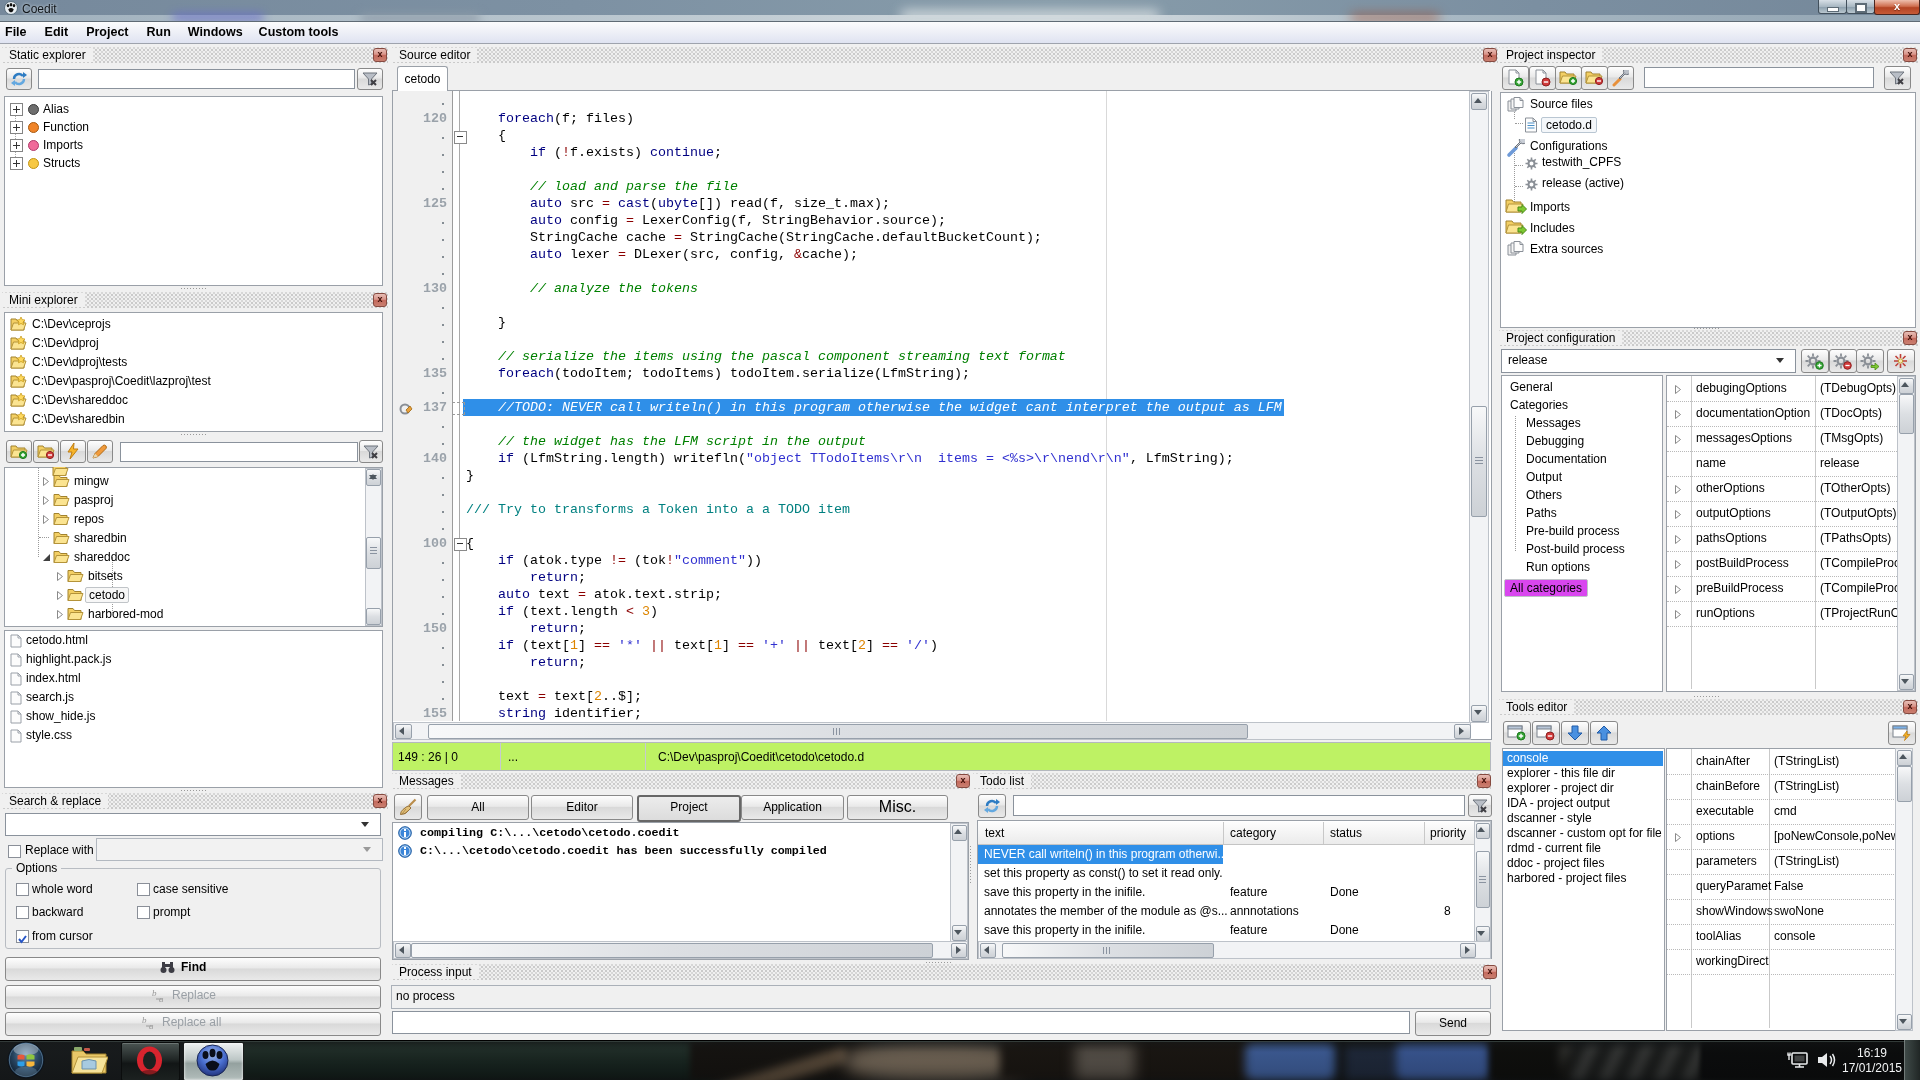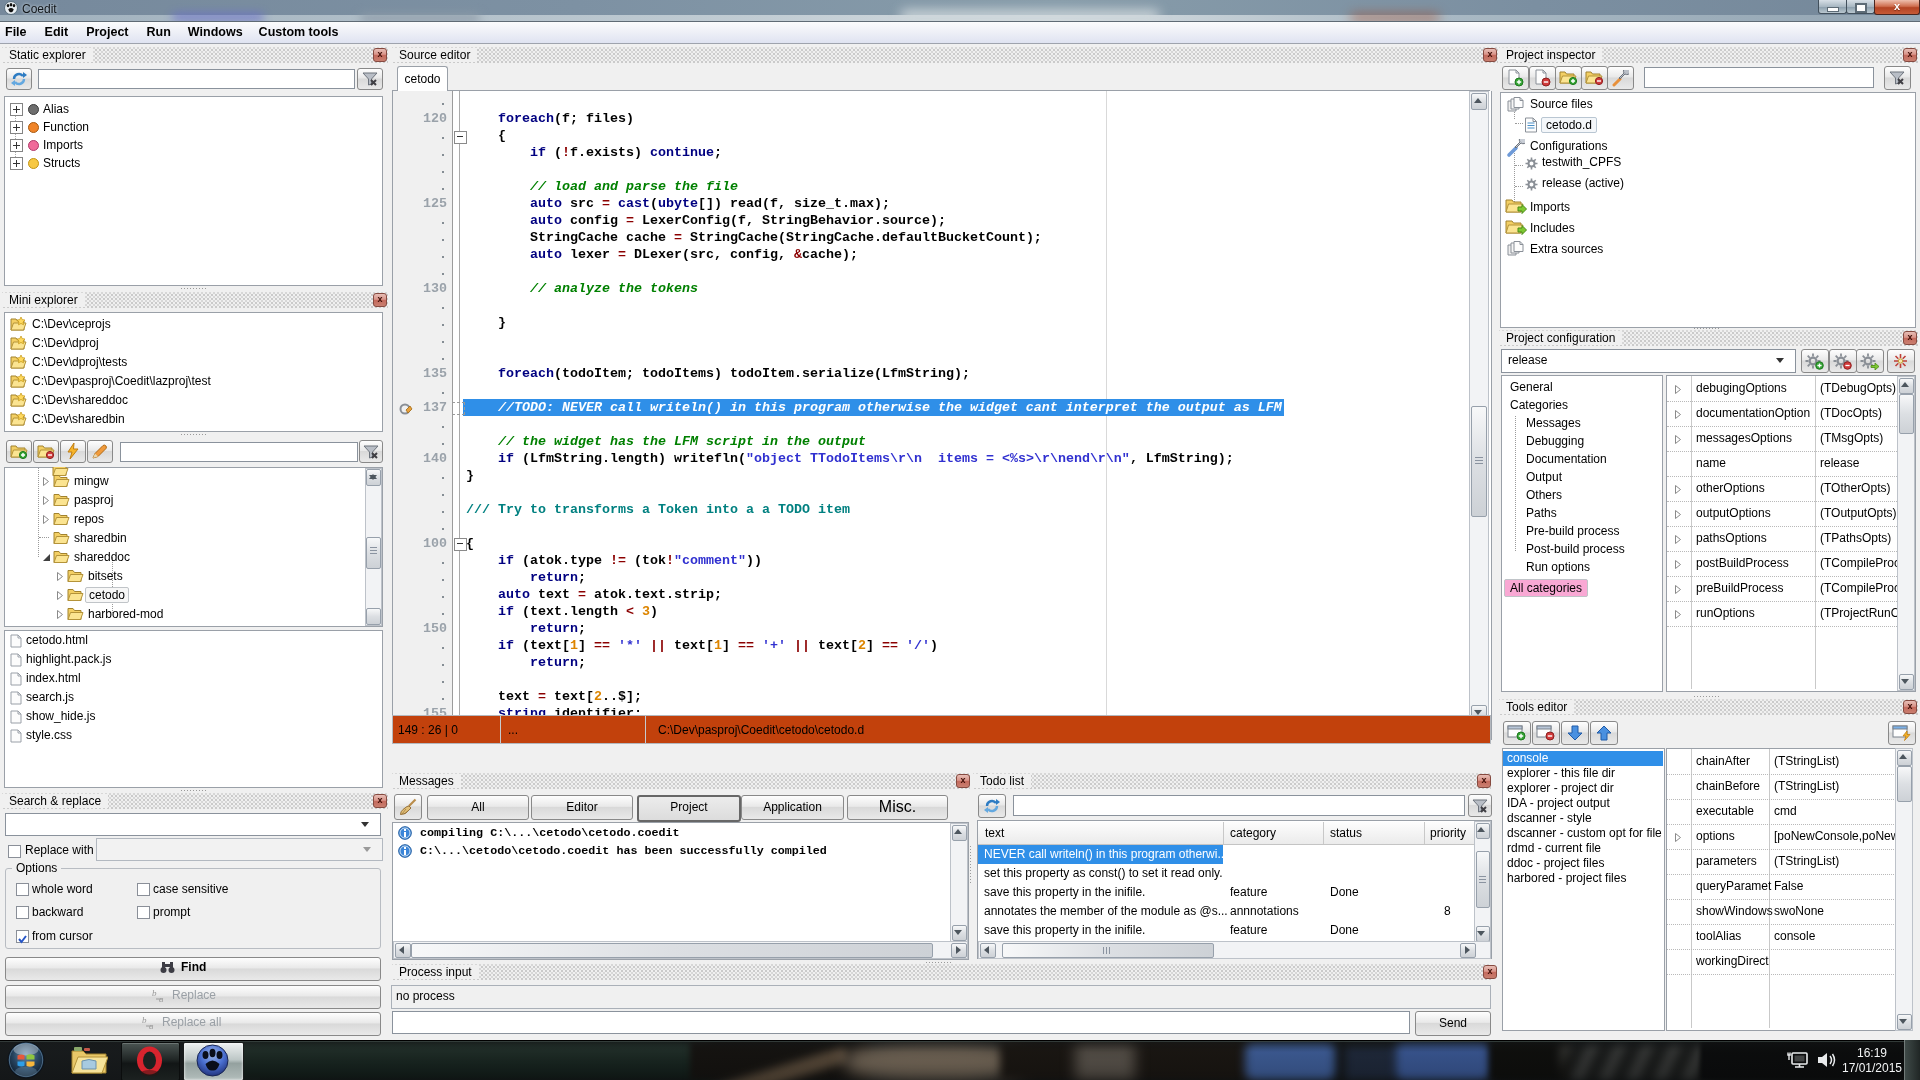--- a/index.html
+++ b/index.html
@@ -26,21 +26,21 @@
 .sbb{position:absolute;background:linear-gradient(90deg,#f7f8f9,#dcdfe3 50%,#cdd1d6);border:1px solid #97a0ab;border-radius:2px}
 .sbbh{position:absolute;background:linear-gradient(#f7f8f9,#dcdfe3 50%,#cdd1d6);border:1px solid #97a0ab;border-radius:2px}
 .au{position:absolute;width:0;height:0;border-left:4px solid transparent;border-right:4px solid transparent;border-bottom:5px solid #4d565e}
 .ad{position:absolute;width:0;height:0;border-left:4px solid transparent;border-right:4px solid transparent;border-top:5px solid #4d565e}
 .al{position:absolute;width:0;height:0;border-top:4px solid transparent;border-bottom:4px solid transparent;border-right:5px solid #4d565e}
 .ar{position:absolute;width:0;height:0;border-top:4px solid transparent;border-bottom:4px solid transparent;border-left:5px solid #4d565e}
 .cb{position:absolute;width:11px;height:11px;background:#fff;border:1px solid #8a8f98}
 
 .k{color:#000080}.c{color:#008000;font-style:italic}.d{color:#008080}.s{color:#3030d0}.n{color:#dd8500}.o{color:#8b0000}
 .ln{position:absolute;left:74px;white-space:pre;font-family:"Liberation Mono",monospace;
-font-weight:bold;font-size:13.333px;line-height:17px;height:17px;color:#000}
+font-weight:normal;font-size:13.333px;line-height:17px;height:17px;color:#000}
 .gn{position:absolute;width:54px;text-align:right;font-family:"Liberation Mono",monospace;
 font-weight:bold;font-size:13.333px;line-height:17px;height:17px;color:#9aa2aa}
 .pgrow{position:absolute;left:0;right:0;height:25px;border-bottom:1px dotted #b9b9b9;font-size:12px;color:#000}
 </style></head>
 <body>
 
 <div class="abs" id="titlebar" style="left:0;top:0;width:1920px;height:22px;overflow:hidden;background:linear-gradient(90deg,#76899c,#7d91a3 30%,#879caa 55%,#7b8fa1 80%,#75889a)">
  <div class="abs" style="left:0;top:15px;width:1920px;height:7px;background:linear-gradient(90deg,#9fb0bd,#c2cdd4 40%,#d6dde1 55%,#a9b9c4 75%,#93a5b3)"></div>
  <div class="abs" style="left:172px;top:13px;width:92px;height:8px;background:#6a70c8;border-radius:5px;filter:blur(5px);opacity:.8"></div>
  <div class="abs" style="left:360px;top:14px;width:120px;height:8px;background:#8d9ba8;border-radius:4px;filter:blur(5px)"></div>
@@ -360,20 +360,21 @@
  <div class="ln" style="top:19px">    <span class="k">foreach</span>(f; files)</div>
  <div class="ln" style="top:36px">    {</div>
  <div class="ln" style="top:53px">        <span class="k">if</span> (<span class="o">!</span>f.exists) <span class="k">continue</span>;</div>
  <div class="ln" style="top:87px">        <span class="c">// load and parse the file</span></div>
  <div class="ln" style="top:104px">        <span class="k">auto</span> src <span class="o">=</span> <span class="k">cast</span>(<span class="k">ubyte</span>[]) read(f, size_t.max);</div>
  <div class="ln" style="top:121px">        <span class="k">auto</span> config <span class="o">=</span> LexerConfig(f, StringBehavior.source);</div>
  <div class="ln" style="top:138px">        StringCache cache <span class="o">=</span> StringCache(StringCache.defaultBucketCount);</div>
  <div class="ln" style="top:155px">        <span class="k">auto</span> lexer <span class="o">=</span> DLexer(src, config, <span class="o">&amp;</span>cache);</div>
  <div class="ln" style="top:189px">        <span class="c">// analyze the tokens</span></div>
  <div class="ln" style="top:223px">    }</div>
+ <div class="ln" style="top:257px">    <span class="c">// serialize the items using the pascal component streaming text format</span></div>
  <div class="ln" style="top:308px;color:#fff;font-style:italic">    //TODO: NEVER call writeln() in this program otherwise the widget cant interpret the output as LFM</div>
  <div class="ln" style="top:274px">    <span class="k">foreach</span>(todoItem; todoItems) todoItem.serialize(LfmString);</div>
  <div class="ln" style="top:342px">    <span class="c">// the widget has the LFM script in the output</span></div>
  <div class="ln" style="top:359px">    <span class="k">if</span> (LfmString.length) writefln(<span class="s">"object TTodoItems\r\n  items = &lt;%s&gt;\r\nend\r\n"</span>, LfmString);</div>
  <div class="ln" style="top:376px">}</div>
  <div class="ln" style="top:410px"><span class="d">/// Try to transforms a Token into a a TODO item</span></div>
  <div class="ln" style="top:444px">{</div>
  <div class="ln" style="top:461px">    <span class="k">if</span> (atok.type <span class="o">!=</span> (tok<span class="o">!</span><span class="s">"comment"</span>))</div>
  <div class="ln" style="top:478px">        <span class="k">return</span>;</div>
  <div class="ln" style="top:495px">    <span class="k">auto</span> text <span class="o">=</span> atok.text.strip;</div>
@@ -450,21 +451,21 @@
 <div class="sbt" style="left:393px;top:722px;width:1076px;height:16px">
  <div class="sbbh" style="left:1px;top:1px;width:15px;height:13px"></div>
     <div class="al" style="left:5px;top:4px"></div>
  <div class="sbb" style="left:34px;top:1px;width:818px;height:13px">
       <div class="abs" style="left:404px;top:3px;width:1px;height:7px;background:#8a93a0;box-shadow:3px 0 0 #8a93a0,6px 0 0 #8a93a0"></div>
     </div>
  <div class="sbbh" style="left:1060px;top:1px;width:15px;height:13px"></div>
     <div class="ar" style="left:1065px;top:4px"></div>
 </div>
 
-<div class="abs" style="left:392px;top:715px;width:1097px;height:27px;border:1px solid #b4b8be;background:#c2410c">
+<div class="abs" style="left:392px;top:742px;width:1097px;height:27px;border:1px solid #b4b8be;background:#bef264">
  <div class="abs" style="left:107px;top:0;width:1px;height:27px;background:#c6cacf"></div>
  <div class="abs" style="left:252px;top:0;width:1px;height:27px;background:#c6cacf"></div>
  <div class="tx" style="left:5px;top:7px">149 : 26 | 0</div>
  <div class="tx" style="left:115px;top:7px">...</div>
  <div class="tx" style="left:265px;top:7px">C:\Dev\pasproj\Coedit\cetodo\cetodo.d</div>
 </div>
 
 <div class="hdr" style="left:392px;top:773px;width:578px"><span>Messages</span></div>
 <div class="x" style="left:956px;top:774px"></div>
 <div class="btn" style="left:394px;top:794px;width:26px;height:24px">
@@ -740,21 +741,21 @@
  <div class="abs dotv" style="left:13px;top:40px;height:135px"></div>
  <div class="tx" style="left:24px;top:40px">Messages</div>
  <div class="tx" style="left:24px;top:58px">Debugging</div>
  <div class="tx" style="left:24px;top:76px">Documentation</div>
  <div class="tx" style="left:24px;top:94px">Output</div>
  <div class="tx" style="left:24px;top:112px">Others</div>
  <div class="tx" style="left:24px;top:130px">Paths</div>
  <div class="tx" style="left:24px;top:148px">Pre-build process</div>
  <div class="tx" style="left:24px;top:166px">Post-build process</div>
  <div class="tx" style="left:24px;top:184px">Run options</div>
- <div class="abs" style="left:2px;top:203px;border:1px solid #c0c4c8;border-radius:2px;background:#f9a8d4;padding:1px 5px;font-size:12px">All categories</div>
+ <div class="abs" style="left:2px;top:203px;border:1px solid #c0c4c8;border-radius:2px;background:#d946ef;padding:1px 5px;font-size:12px">All categories</div>
 </div>
 
 <div class="box" id="pgrid1" style="left:1666px;top:375px;width:248px;height:315px;overflow:hidden;font-size:12px">
  <div class="abs" style="left:24px;top:0;width:1px;height:313px;background:#c9c9c9"></div>
  <div class="abs" style="left:148px;top:0;width:1px;height:313px;background:#c9c9c9"></div>
  <svg class="abs" style="left:7px;top:8px" width="8" height="11" viewBox="0 0 8 11">
       <path d="M1.5 1.5 L6.5 5.5 L1.5 9.5Z" fill="#fff" stroke="#8a8a8a"></path>
     </svg>
     <div class="pgrow" style="top:0px">
       <span class="abs" style="left:29px;top:5px;white-space:nowrap">debugingOptions</span>

